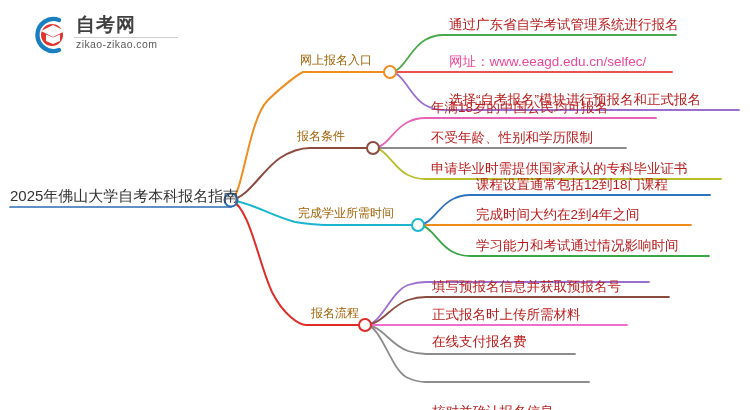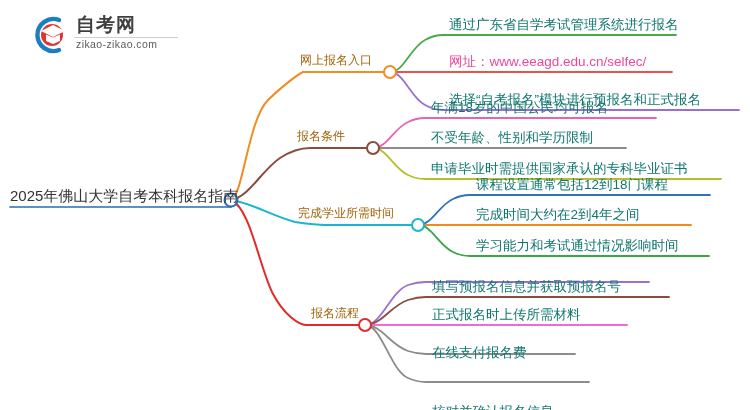--- a/index.html
+++ b/index.html
@@ -46,21 +46,21 @@
     font-size:15px;
     color:#333333;
     left:10px;top:192px;
   }
   .lvl1{
     font-size:12px;
     color:#a16207;
   }
   .lvl2{
     font-size:13.5px;
-    color:#0f766e;
+    color:#b91c1c;
   }
   .lvl2.link{color:#ec4899;}
 </style>
 </head>
 <body>
 
 <div id="stage">
 
   <div id="logo">
     <svg class="mark" viewBox="0 0 44 42">
@@ -124,16 +124,16 @@
   <div class="node lvl2" style="left: 431px; top: 162px;">申请毕业时需提供国家承认的专科毕业证书</div>
 
   <div class="node lvl1" style="left: 298px; top: 207px;">完成学业所需时间</div>
   <div class="node lvl2" style="left: 476px; top: 178px;">课程设置通常包括12到18门课程</div>
   <div class="node lvl2" style="left: 476px; top: 208px;">完成时间大约在2到4年之间</div>
   <div class="node lvl2" style="left: 476px; top: 239px;">学习能力和考试通过情况影响时间</div>
 
   <div class="node lvl1" style="left: 299px; top: 307px; margin-left: 12px;">报名流程</div>
   <div class="node lvl2" style="left: 432px; top: 280px;">填写预报名信息并获取预报名号</div>
   <div class="node lvl2" style="left: 432px; top: 308px;">正式报名时上传所需材料</div>
-  <div class="node lvl2" style="left: 432px; top: 346px;">在线支付报名费</div>
+  <div class="node lvl2" style="left: 432px; top: 335px;">在线支付报名费</div>
   <div class="node lvl2" style="left: 432px; top: 365px; margin-top: 40px;">核对并确认报名信息</div>
 
 </div>
 
 </body></html>

